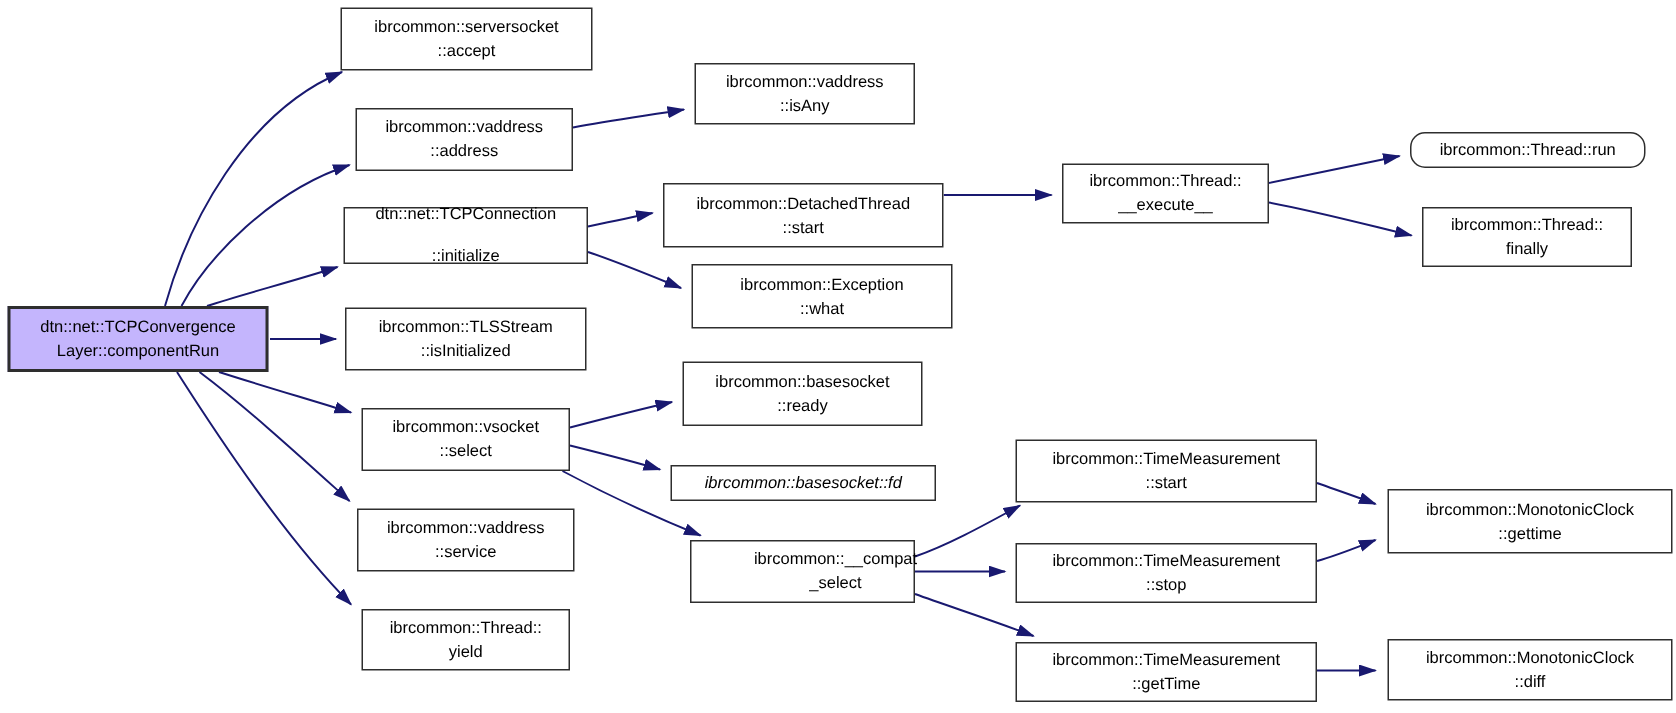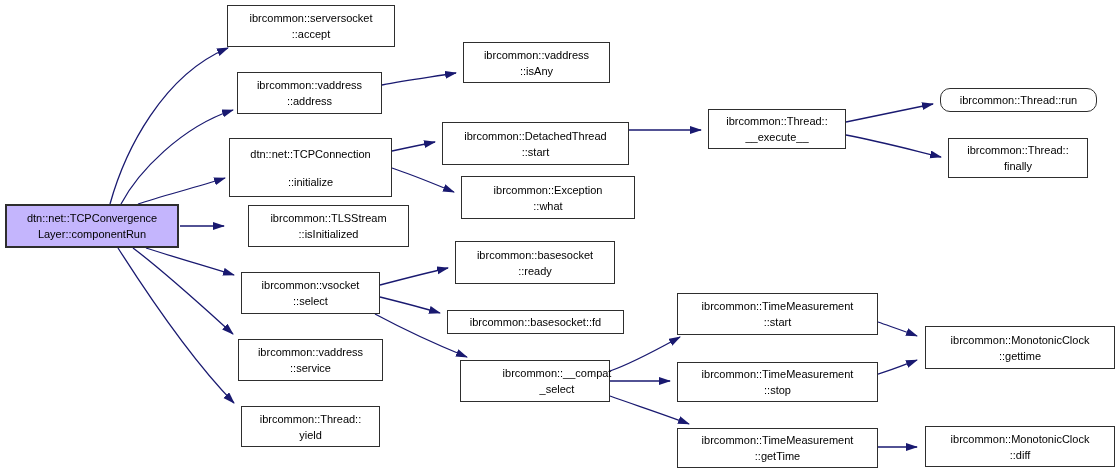--- a/index.html
+++ b/index.html
@@ -59,26 +59,26 @@
   <div class="node" style="left: 227px; top: 5px; width: 168px; height: 42px; border-color: rgb(46, 46, 46); background: rgb(255, 255, 255); color: rgb(0, 0, 0);">
     <span class="ln">ibrcommon::serversocket</span>
     <span class="ln">::accept</span>
   </div>
 
   <div class="node" style="left: 237px; top: 72px; width: 145px; height: 42px; border-color: rgb(46, 46, 46); background: rgb(255, 255, 255); color: rgb(0, 0, 0);">
     <span class="ln">ibrcommon::vaddress</span>
     <span class="ln">::address</span>
   </div>
 
-  <div class="node" style="left: 229px; top: 138px; width: 163px; height: 59px; border-color: rgb(46, 46, 46); background: rgb(255, 255, 255); color: rgb(0, 0, 0); gap: 12px;">
+  <div class="node" style="left: 229px; top: 138px; width: 163px; height: 38px; border-color: rgb(46, 46, 46); background: rgb(255, 255, 255); color: rgb(0, 0, 0); gap: 12px;">
     <span class="ln">dtn::net::TCPConnection</span>
     <span class="ln">::initialize</span>
   </div>
 
-  <div class="node" style="left: 230px; top: 205px; width: 161px; height: 42px; border-color: rgb(46, 46, 46); background: rgb(255, 255, 255); color: rgb(0, 0, 0); margin-left: 18px;">
+  <div class="node" style="left: 230px; top: 205px; width: 161px; height: 42px; border-color: rgb(46, 46, 46); background: rgb(255, 255, 255); color: rgb(0, 0, 0);">
     <span class="ln">ibrcommon::TLSStream</span>
     <span class="ln">::isInitialized</span>
   </div>
 
   <div class="node" style="left: 241px; top: 272px; width: 139px; height: 42px; border-color: rgb(46, 46, 46); background: rgb(255, 255, 255); color: rgb(0, 0, 0);">
     <span class="ln">ibrcommon::vsocket</span>
     <span class="ln">::select</span>
   </div>
 
   <div class="node" style="left: 238px; top: 339px; width: 145px; height: 42px; border-color: rgb(46, 46, 46); background: rgb(255, 255, 255); color: rgb(0, 0, 0);">
@@ -104,21 +104,21 @@
   <div class="node" style="left: 461px; top: 176px; width: 174px; height: 43px; border-color: rgb(46, 46, 46); background: rgb(255, 255, 255); color: rgb(0, 0, 0);">
     <span class="ln">ibrcommon::Exception</span>
     <span class="ln">::what</span>
   </div>
 
   <div class="node" style="left: 455px; top: 241px; width: 160px; height: 43px; border-color: rgb(46, 46, 46); background: rgb(255, 255, 255); color: rgb(0, 0, 0);">
     <span class="ln">ibrcommon::basesocket</span>
     <span class="ln">::ready</span>
   </div>
 
-  <div class="node" style="left: 447px; top: 310px; width: 177px; height: 24px; border-color: rgb(46, 46, 46); background: rgb(255, 255, 255); color: rgb(0, 0, 0);">
+  <div class="node" style="left: 447px; top: 310px; width: 177px; height: 24px; border-color: rgb(46, 46, 46); background: rgb(255, 255, 255); color: rgb(0, 0, 0); font-style: italic;">
     <span class="ln">ibrcommon::basesocket::fd</span>
   </div>
 
   <div class="node" style="left: 460px; top: 360px; width: 150px; height: 42px; border-color: rgb(46, 46, 46); background: rgb(255, 255, 255); color: rgb(0, 0, 0); padding-left: 44px;">
     <span class="ln">ibrcommon::__compat</span>
     <span class="ln">_select</span>
   </div>
 
   <div class="node" style="left: 708px; top: 109px; width: 138px; height: 40px; border-color: rgb(46, 46, 46); background: rgb(255, 255, 255); color: rgb(0, 0, 0);">
     <span class="ln">ibrcommon::Thread::</span>

